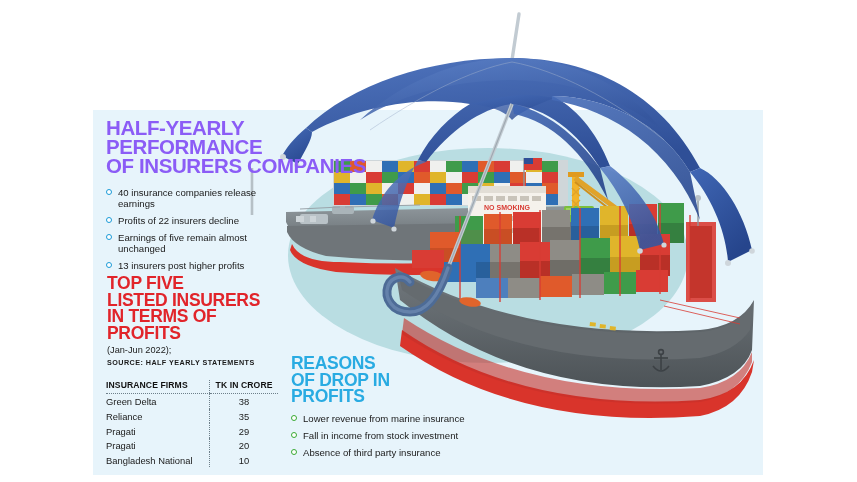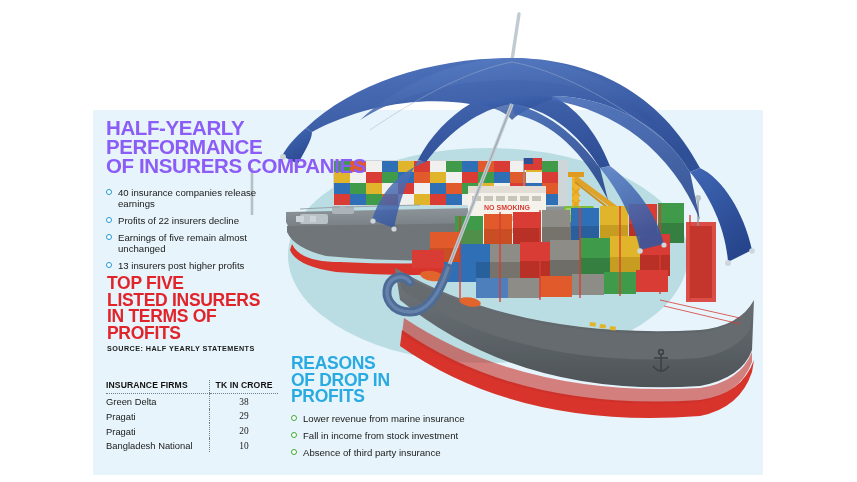--- a/index.html
+++ b/index.html
@@ -151,21 +151,20 @@
     margin-top: 32px;
   }
   table.stats td {
     font-size: 9.4px;
     color: #1a1a1a;
     padding: 2.4px 0 1.2px 0;
   }
   table.stats td.num {
     border-left: 1px dotted #6d7f8a;
     font-size: 9.4px;
-    font-family: Liberation Serif, serif;
   }
 </style>
 </head>
 <body>
 
 <div id="stage">
 
   <div class="panel"></div>
 
   <div class="teal-circle"></div>
@@ -503,35 +502,40 @@
     </ul>
   </div>
 
   <div class="block" style="left:107px; top:275px; width:180px;">
     <h2 class="red-title">
       <span>TOP FIVE</span><br>
       <span>LISTED INSURERS</span><br>
       <span>IN TERMS OF</span><br>
       <span>PROFITS</span>
     </h2>
+    <p class="period">(Jan-Jun 2022);</p>
     <p class="source">SOURCE: HALF YEARLY STATEMENTS</p>
   </div>
 
   <div class="block" style="left:106px; top:380px;">
     <table class="stats">
       <thead>
         <tr>
           <th>INSURANCE FIRMS</th>
           <th class="num">TK IN CRORE</th>
         </tr>
       </thead>
       <tbody>
         <tr>
           <td>Green Delta</td>
           <td class="num">38</td>
+        </tr>
+        <tr>
+          <td>Reliance</td>
+          <td class="num">35</td>
         </tr>
         <tr>
           <td>Pragati</td>
           <td class="num">29</td>
         </tr>
         <tr>
           <td>Pragati</td>
           <td class="num">20</td>
         </tr>
         <tr>

